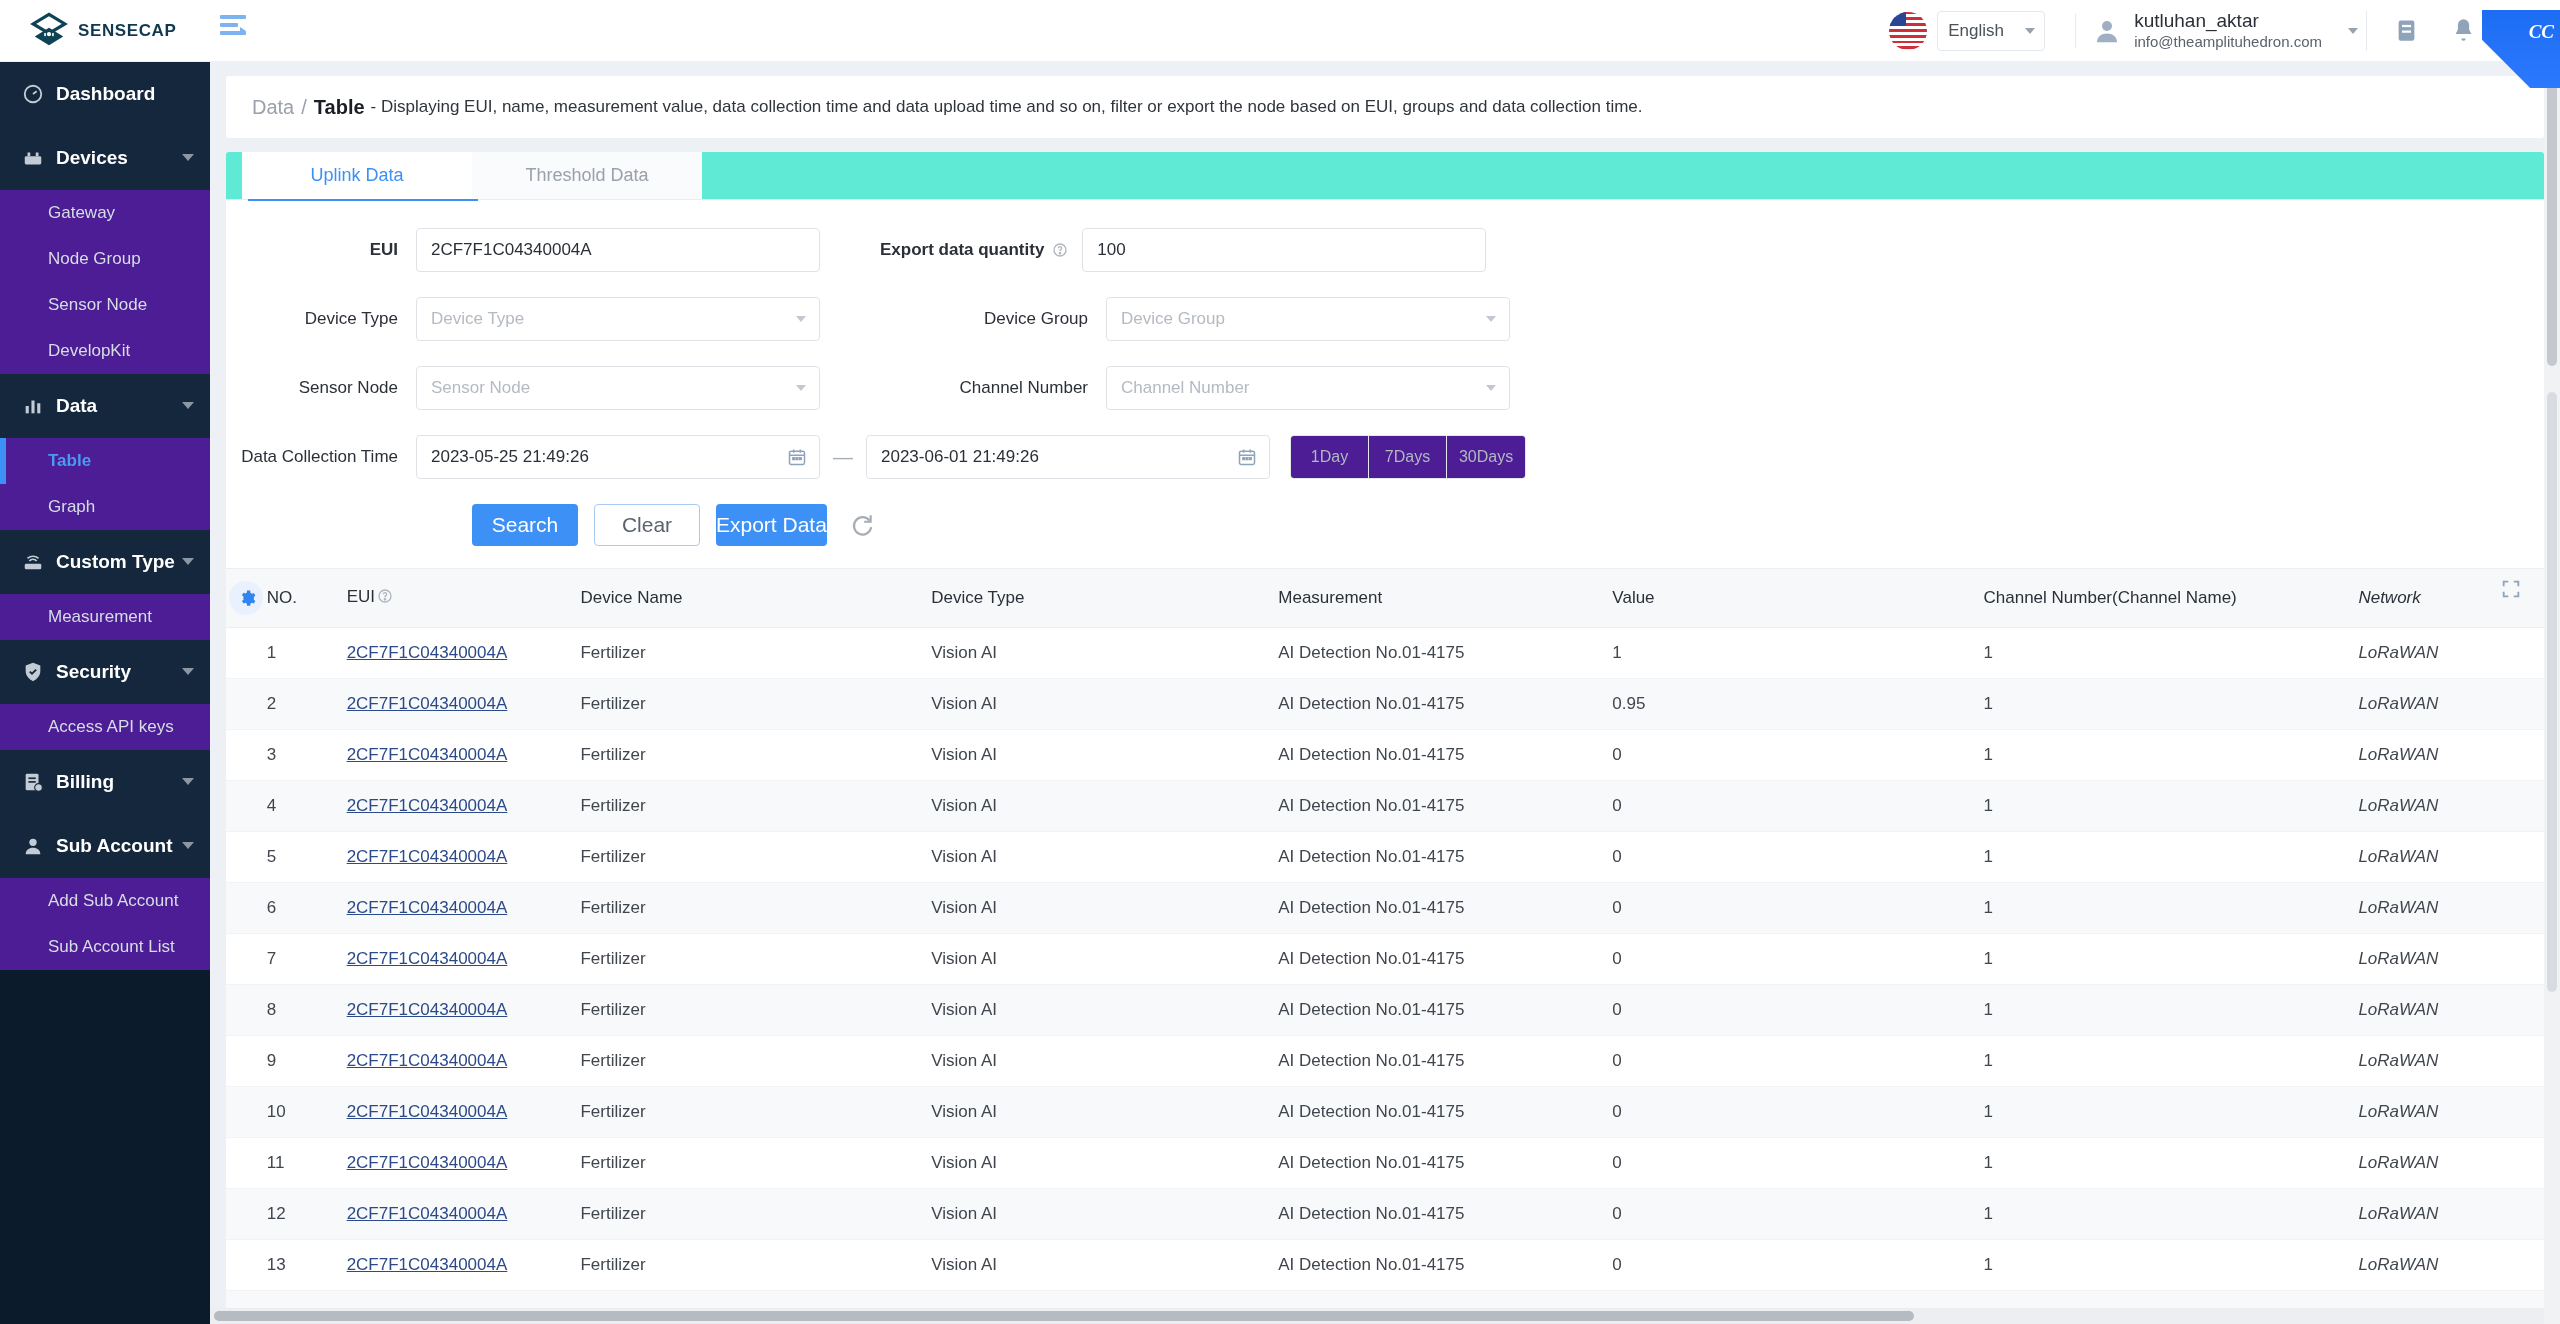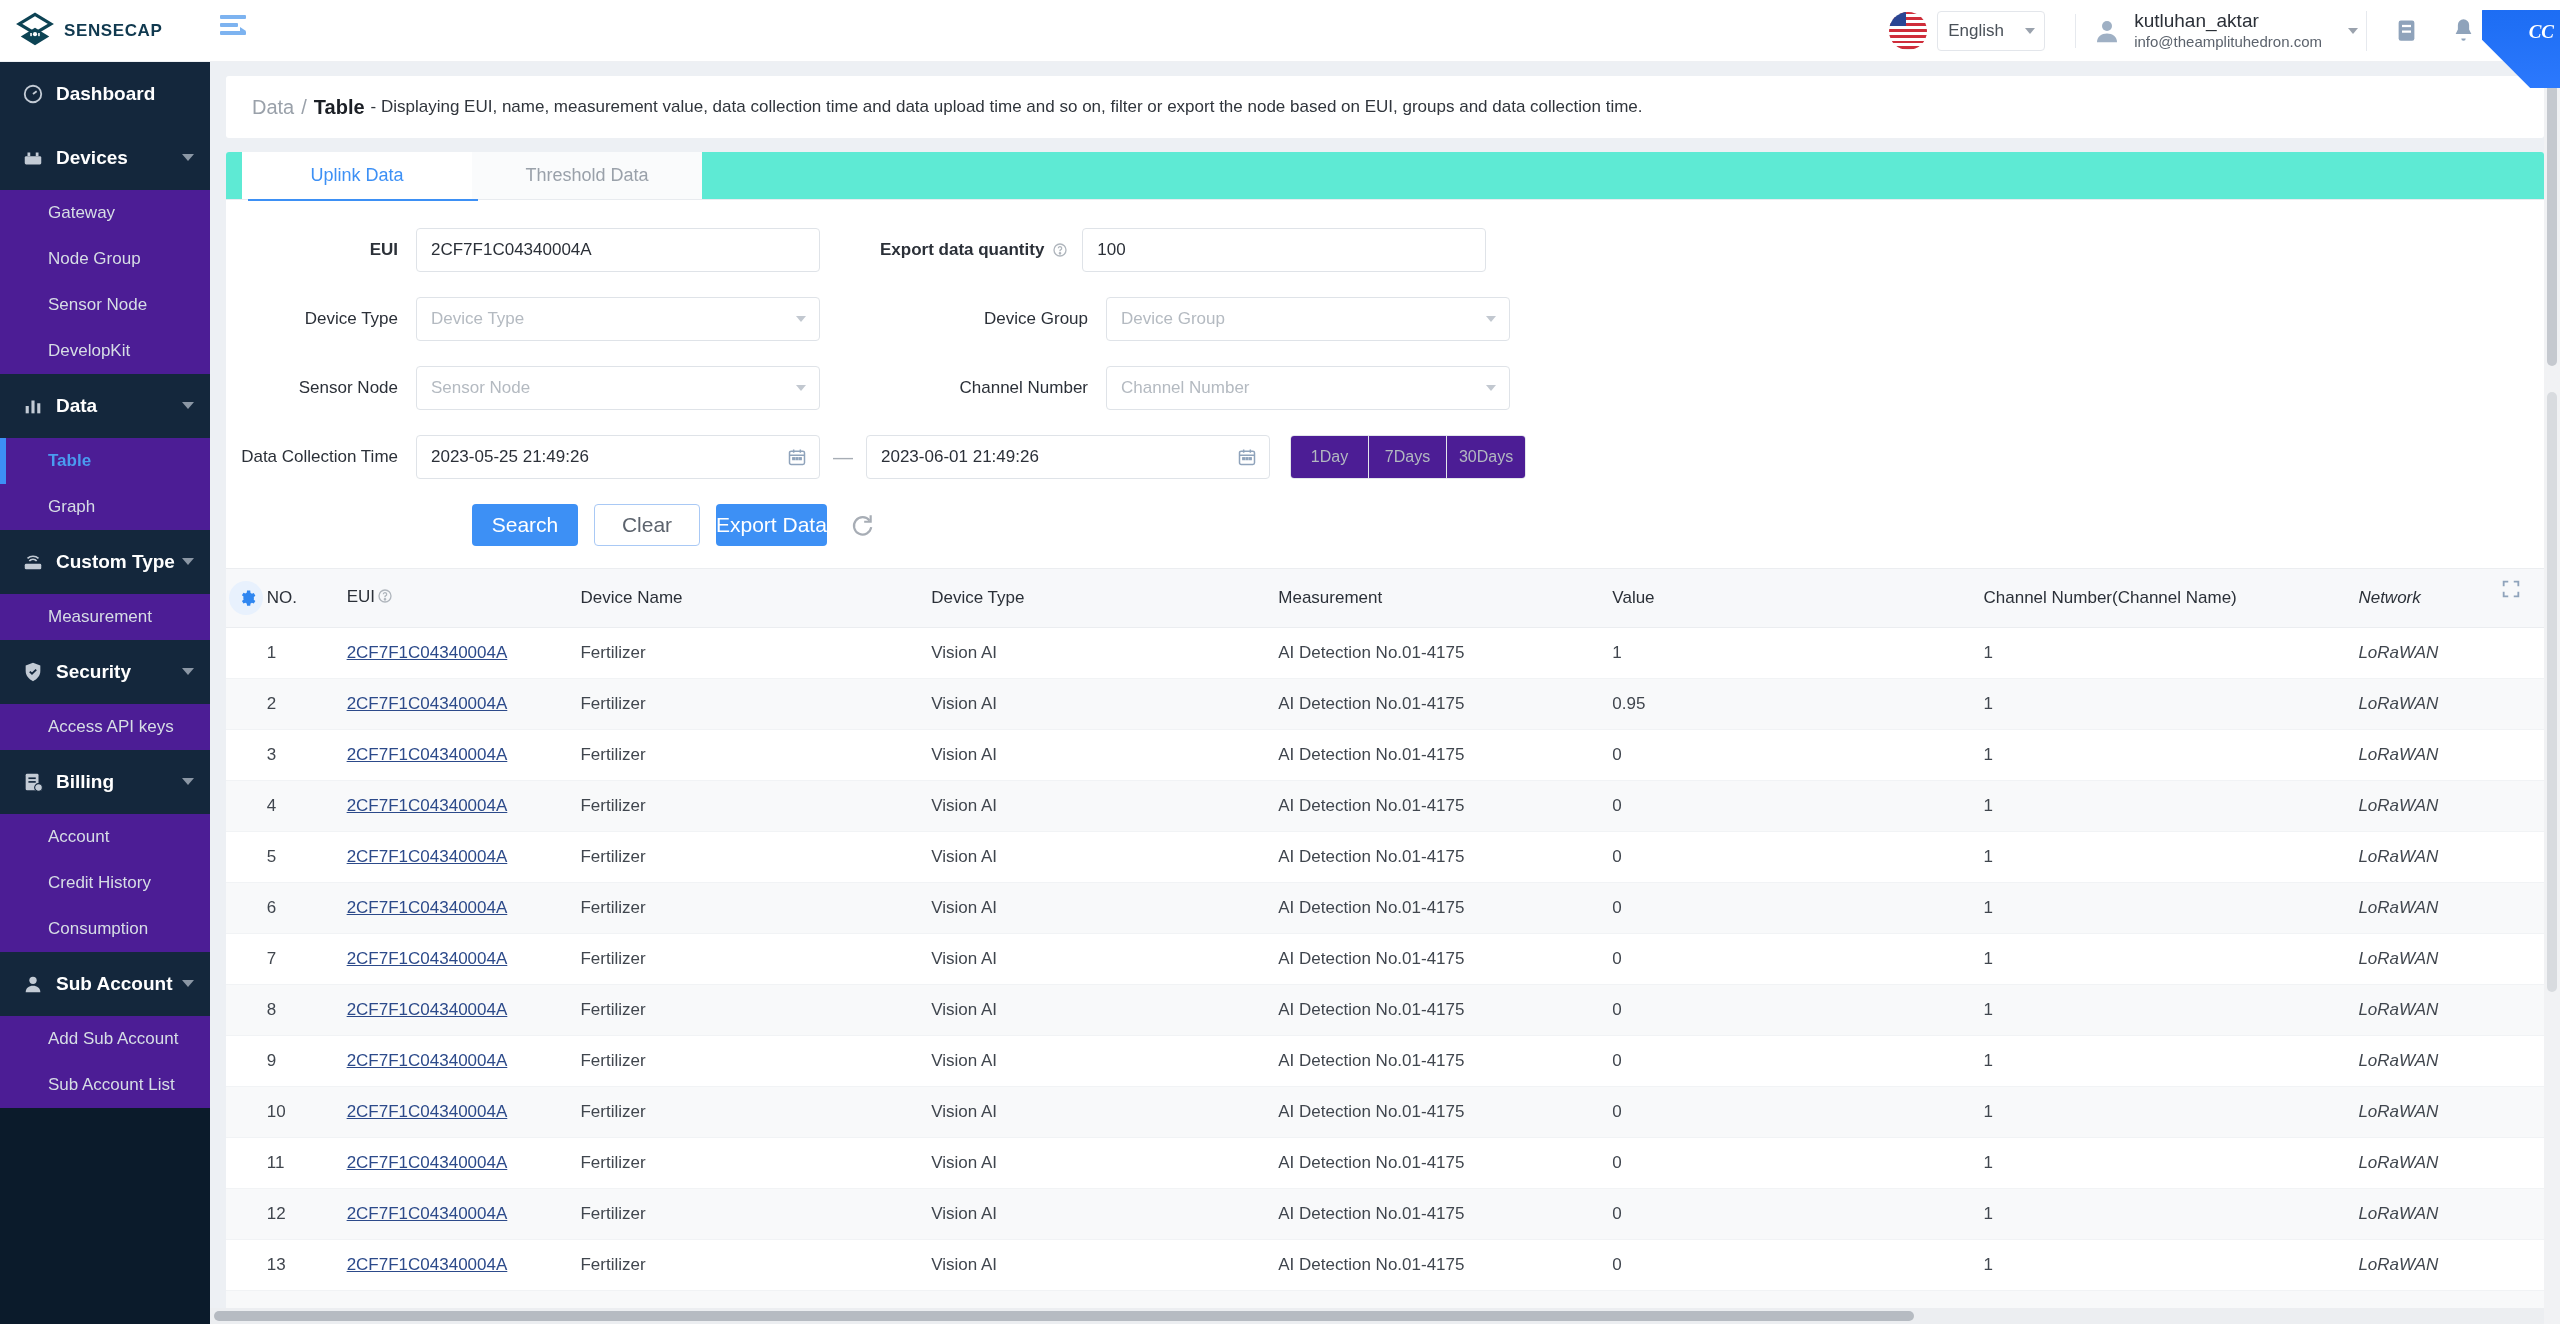--- a/index.html
+++ b/index.html
@@ -11,21 +11,21 @@
     overflow:hidden;
     position:relative;
   }
 
   
   #topbar {
     position:absolute; top:0; left:0; width:2560px; height:62px;
     background:#ffffff; display:flex; align-items:center;
     border-bottom:1px solid #eef0f3; z-index:30;
   }
-  .brand { display:flex; align-items:center; width:210px; padding-left:16px; }
+  .brand { display:flex; align-items:center; width:210px; padding-left:30px; }
   .brand-logo { width:38px; height:38px; flex:0 0 38px; }
   .brand-name {
     margin-left:10px; font-size:17px; font-weight:bold;
     letter-spacing:.6px; color:#10394f;
   }
   .hamburger {
     margin-left:10px; width:34px; height:34px; display:flex;
     flex-direction:column; justify-content:center; gap:4px; cursor:pointer;
   }
   .hamburger i { display:block; height:4px; background:#7db3f0; border-radius:1px; }
@@ -396,31 +396,20 @@
       <svg viewBox="0 0 24 24" width="22" height="22" fill="currentColor">
         <rect x="4" y="3" width="14" height="18" rx="1.5"></rect>
         <rect x="7" y="7" width="8" height="1.8" fill="#14273c"></rect>
         <rect x="7" y="11" width="8" height="1.8" fill="#14273c"></rect>
         <circle cx="18" cy="18" r="4.2" fill="currentColor" stroke="#14273c" stroke-width="1.2"></circle>
       </svg>
     </span>
     <span>Billing</span>
     <span class="ng-caret"></span>
   </div>
-  <div class="nav-sub">
-    <div class="nav-sub-item">
-      <span>Account</span>
-    </div>
-    <div class="nav-sub-item">
-      <span>Credit History</span>
-    </div>
-    <div class="nav-sub-item">
-      <span>Consumption</span>
-    </div>
-  </div>
 
   <div class="nav-group-hd">
     <span class="ng-ico">
       <svg viewBox="0 0 24 24" width="22" height="22" fill="currentColor">
         <circle cx="12" cy="8" r="4"></circle>
           <path d="M4 21c0-4.4 3.6-7 8-7s8 2.6 8 7z"></path>
       </svg>
     </span>
     <span>Sub Account</span>
     <span class="ng-caret"></span>

